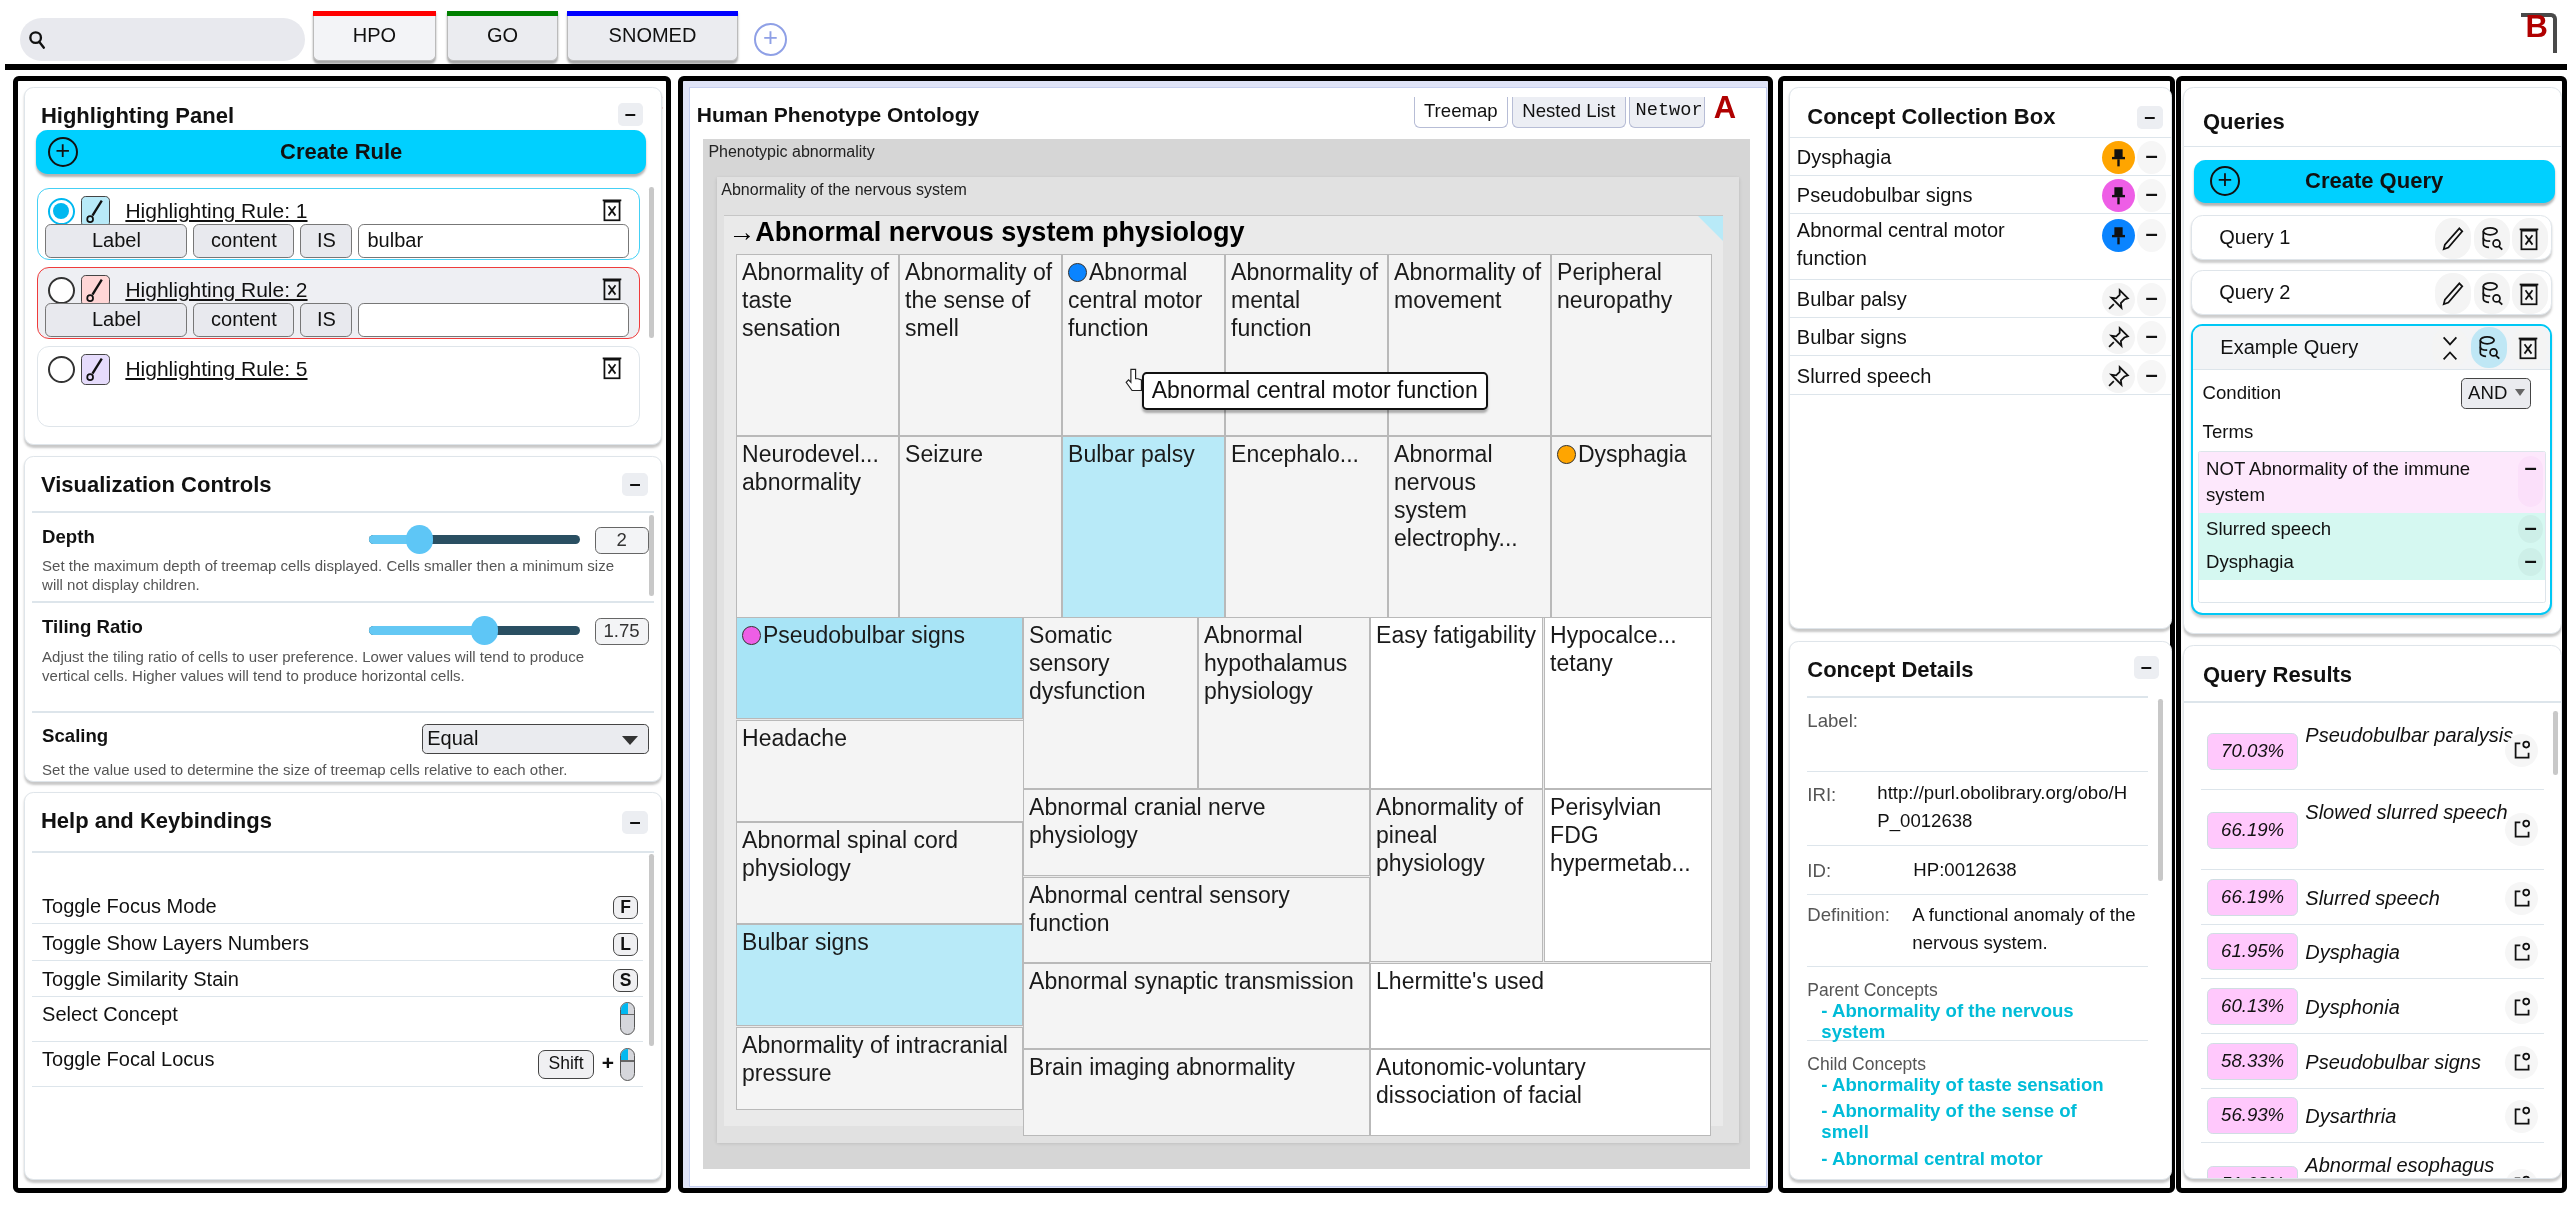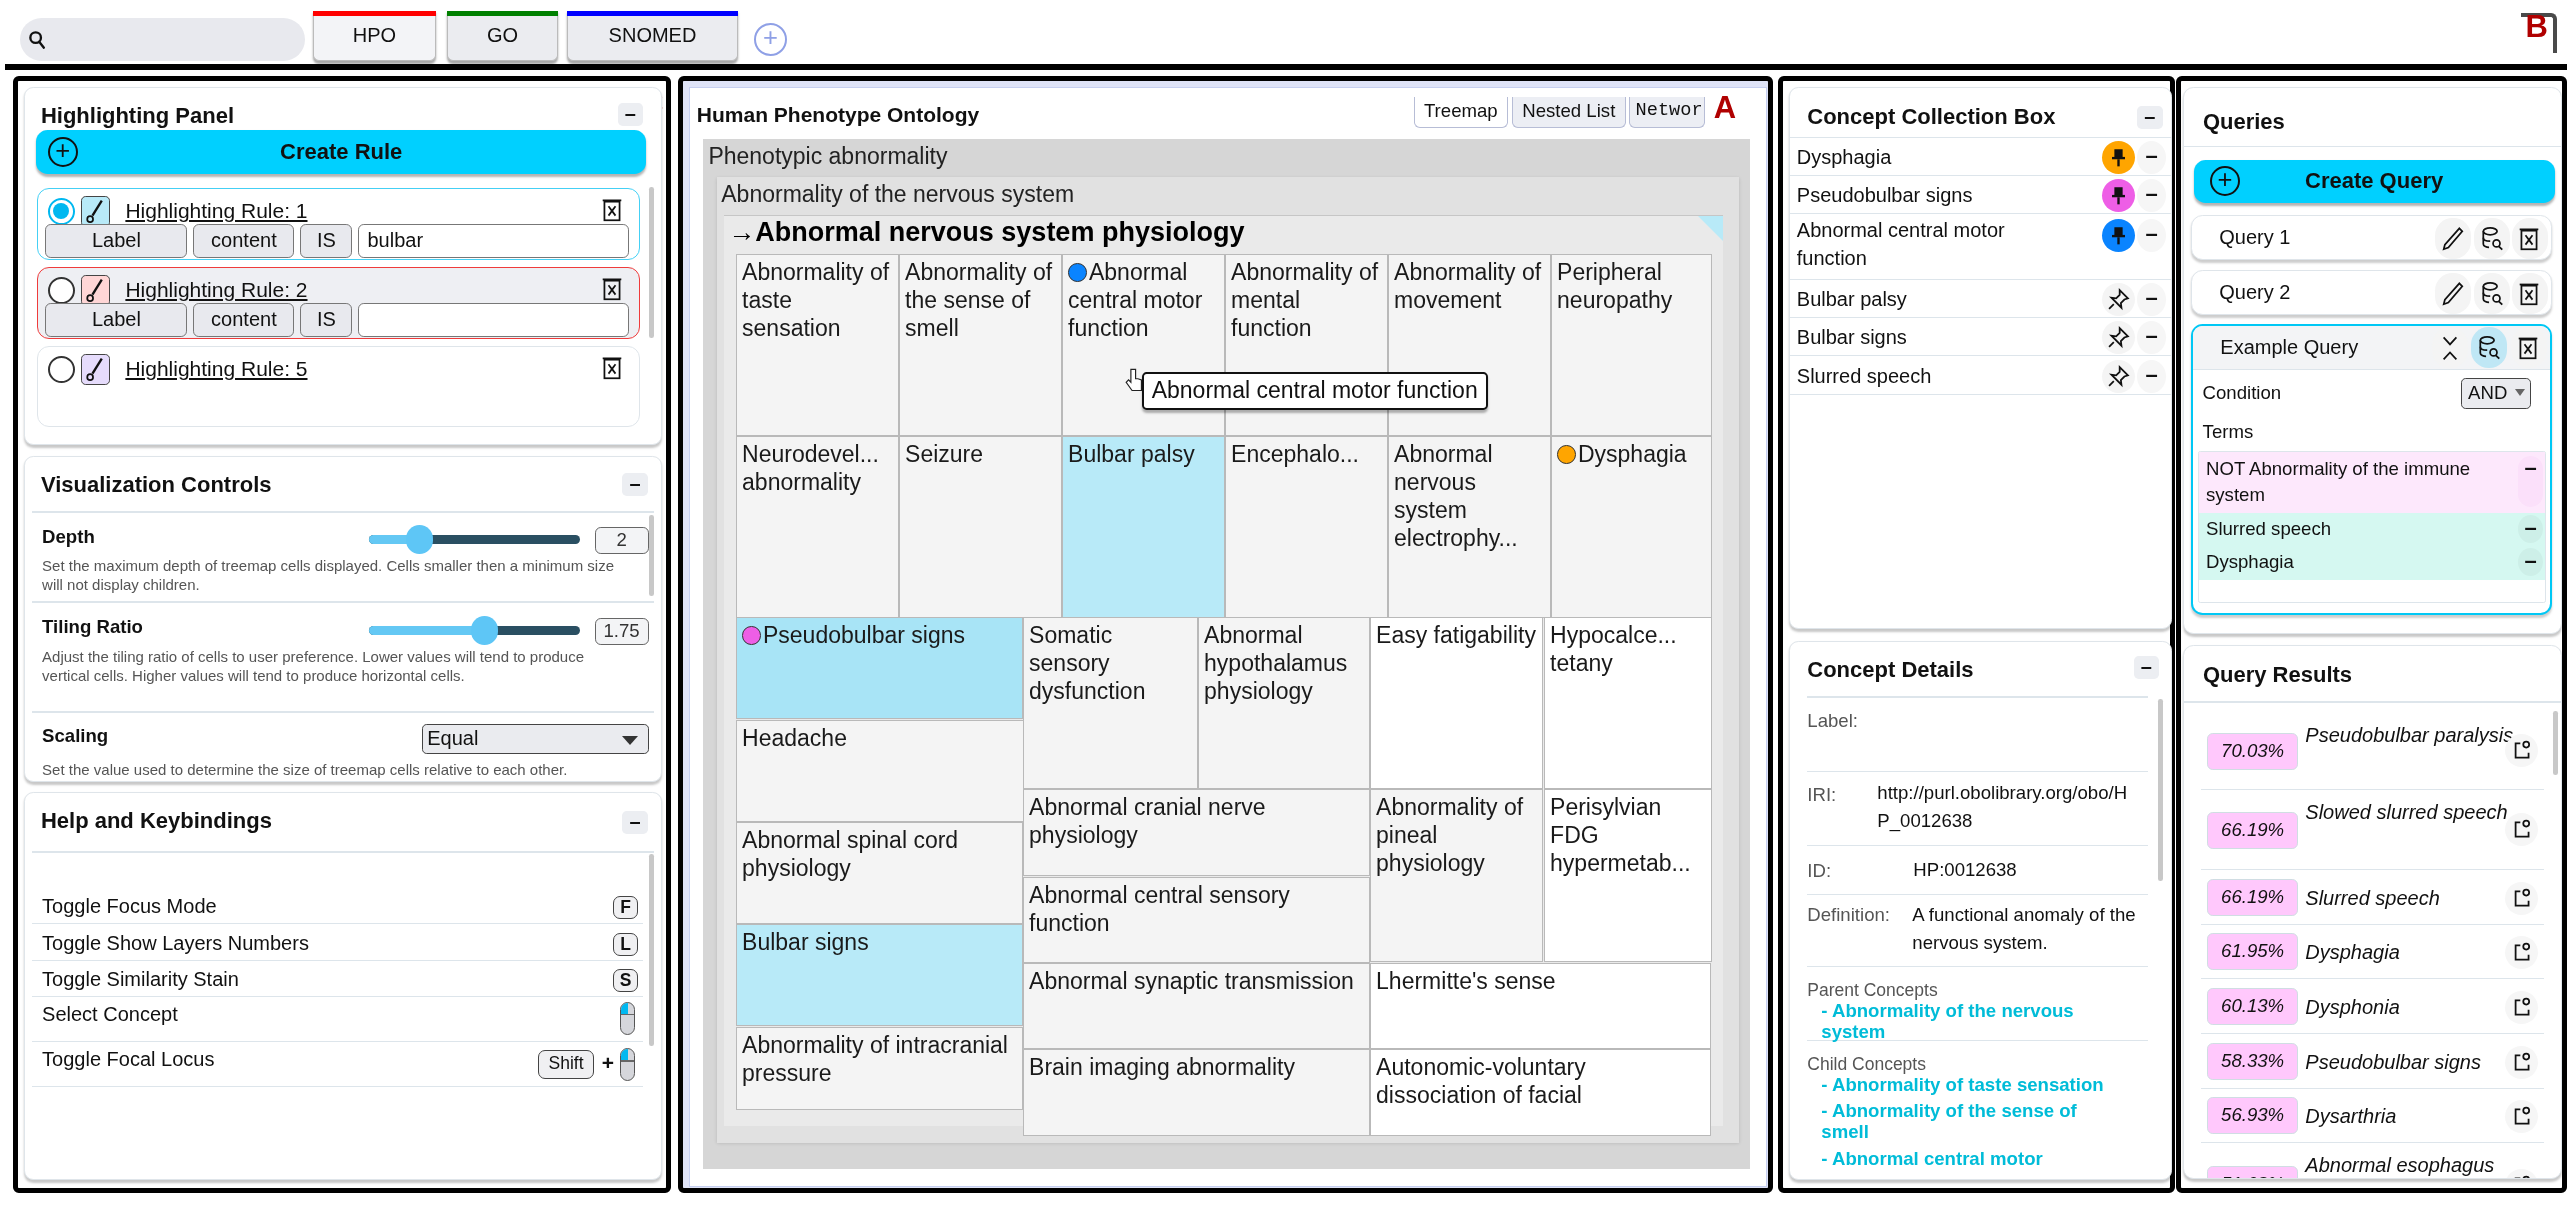--- a/index.html
+++ b/index.html
@@ -60,21 +60,21 @@
   .key { position: absolute; height: 23px; border: 1.7px solid #444; border-radius: 7px; background: #f0f0f2; font-size: 17.5px; font-weight: bold; text-align: center; line-height: 20px; }
   .mouse { position: absolute; width: 15px; height: 33px; border: 1.2px solid #555; border-radius: 7.6px; background: #d5d6db; overflow: hidden; }
   .mouse::before { content: ""; position: absolute; left: 0; top: 0; width: 7px; height: 11.6px; background: #00b8f0; }
   .mouse::after { content: ""; position: absolute; left: 0; right: 0; top: 11.6px; height: 1.2px; background: #666; }
 
   
   #treemap-wrap { position: absolute; left: 5.8px; top: 5.8px; width: 1078px; height: 1100px; background: #fff; border: 1.7px solid #c6cff0; }
   .view-tab { position: absolute; top: 9.3px; height: 31px; border: 1.2px solid #b7bdd6; border-top: none; border-radius: 0 0 5.8px 5.8px; background: #eceef4; font-size: 18.6px; text-align: center; line-height: 28px; overflow: hidden; white-space: nowrap; }
   .view-tab.active { background: #fff; }
   .tm-level { position: absolute; }
-  .tm-level-label { position: absolute; font-size: 23px; color: #222; white-space: nowrap; }
+  .tm-level-label { position: absolute; font-size: 16px; color: #222; white-space: nowrap; }
   .cell { position: absolute; border: 1.2px solid #b9b9b9; background: #f4f4f4; font-size: 23px; line-height: 28px; padding: 3.5px 4.7px; overflow: hidden; color: #1a1a1a; }
   .cell.white { background: #fff; }
   .cell.hl { background: #b8eaf8; }
   .dot { display: inline-block; width: 18.6px; height: 18.6px; border-radius: 50%; border: 1.2px solid #333; vertical-align: -1.7px; margin-right: 2.3px; }
   .tooltip { position: absolute; background: #fff; border: 2.3px solid #111; border-radius: 4.7px; font-size: 23px; padding: 3.5px 8.1px; box-shadow: 0 2.3px 2.3px rgba(0,0,0,.3); white-space: nowrap; }
 
   
   .cc-row { position: absolute; left: 0; right: 0; border-bottom: 1.7px solid #dde5eb; }
   .cc-row .lbl { position: absolute; left: 7px; top: 12.8px; font-size: 20px; line-height: 34px; width: 279px; }
   .pin { position: absolute; right: 36px; top: 11.6px; width: 33px; height: 33px; border-radius: 50%; background: #f4f4f4; }
@@ -304,21 +304,21 @@
             <div class="cell" style="left:462px;top:363px;width:172px;height:172px;"><span>Abnormal hypothalamus physiology</span></div>
             <div class="cell white" style="left:634px;top:363px;width:173px;height:172px;"><span>Easy fatigability</span></div>
             <div class="cell white" style="left:808px;top:363px;width:168px;height:172px;"><span>Hypocalce... tetany</span></div>
 
             <div class="cell" style="left:287px;top:535px;width:347px;height:87px;"><span>Abnormal cranial nerve physiology</span></div>
             <div class="cell" style="left:287px;top:623px;width:347px;height:86px;"><span>Abnormal central sensory function</span></div>
             <div class="cell" style="left:634px;top:535px;width:173px;height:173px;"><span>Abnormality of pineal physiology</span></div>
             <div class="cell white" style="left:808px;top:535px;width:168px;height:173px;"><span>Perisylvian FDG hypermetab...</span></div>
 
             <div class="cell" style="left:287px;top:709px;width:347px;height:86px;"><span>Abnormal synaptic transmission</span></div>
-            <div class="cell white" style="left:634px;top:709px;width:341px;height:86px;"><span>Lhermitte's sense</span></div>
+            <div class="cell white" style="left:634px;top:709px;width:341px;height:86px;"><span>Lhermitte's used</span></div>
             <div class="cell" style="left:287px;top:795px;width:347px;height:87px;"><span>Brain imaging abnormality</span></div>
             <div class="cell white" style="left:634px;top:795px;width:341px;height:87px;"><span>Autonomic-voluntary dissociation of facial</span></div>
           </div>
 
           <svg style="position:absolute;left:401px;top:151px;" width="20" height="27" viewBox="0 0 34 46">
               <path d="M10 4 v22 l-4 -4 -4 4 10 14 h16 v-18 l-6 -2 -4 0 v-16 z" fill="#fff" stroke="#222" stroke-width="2"></path>
             </svg>
           <div class="tooltip" style="left:418px;top:156px;">Abnormal central motor function</div>
         </div>
       </div>

